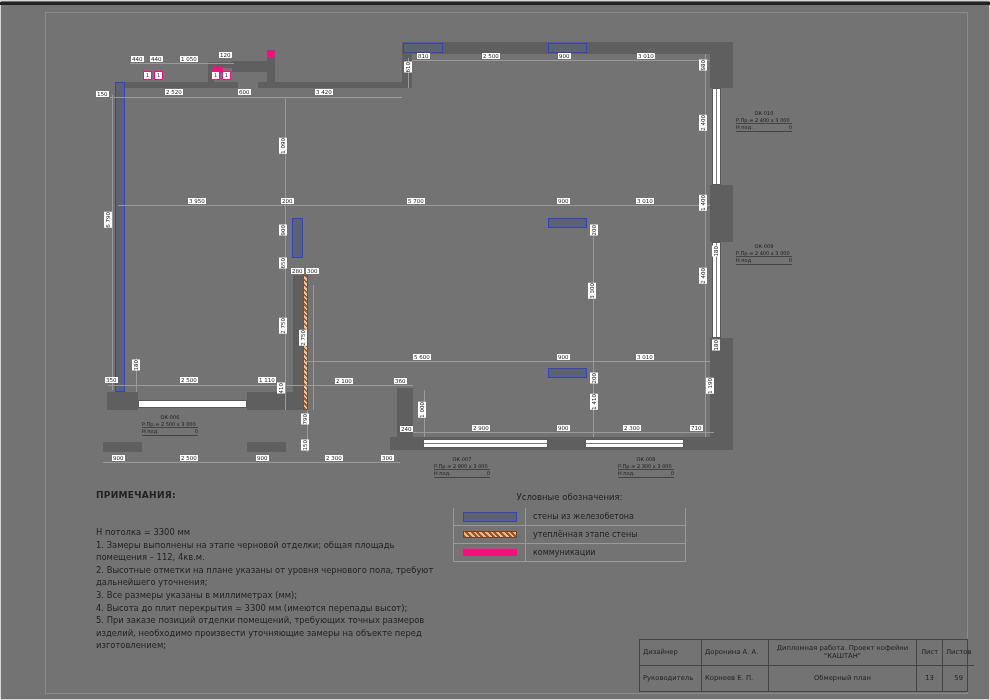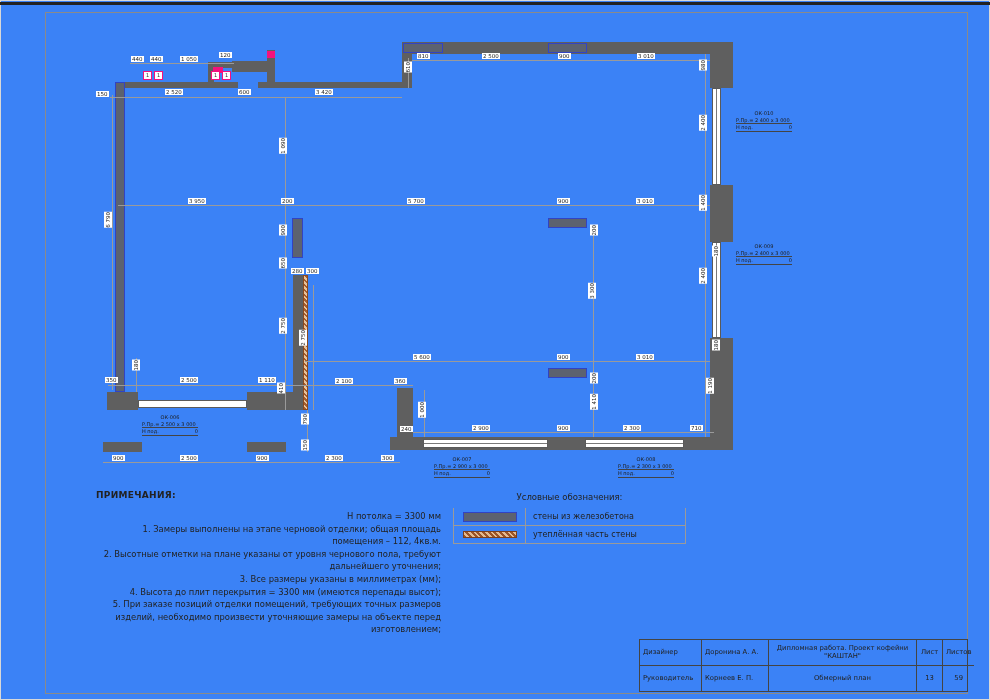--- a/index.html
+++ b/index.html
@@ -1,16 +1,16 @@
 <!DOCTYPE html>
 <html><head>
 <meta charset="utf-8">
 <style>
   html,body{margin:0;padding:0;background:#fff;}
-  #page{position:relative;width:990px;height:700px;background:#3b82f6;overflow:hidden;
+  #page{position:relative;width:990px;height:700px;background:#737373;overflow:hidden;
         font-family:"DejaVu Sans","Liberation Sans",sans-serif;color:#222;}
   #page *{box-sizing:border-box;}
   .abs{position:absolute;}
   
   .top-bar{left:0;top:2px;width:990px;height:3px;background:#222;}
   .frame{left:45px;top:12px;width:923px;height:682px;border:1px solid #8a8a8a;}
   .edge{border:1px solid #d8d8d8;left:0;top:0;width:990px;height:700px;}
   
   .wall{background:#5f5f5f;}
   .rc{background:#5c6270;border:1px solid #3143c4;}
@@ -27,21 +27,21 @@
   .callout{position:absolute;width:56px;font-size:5px;line-height:6.5px;color:#1c1c1c;}
   .co-name{text-align:center;}
   .co-size{border-bottom:1px solid #444;white-space:nowrap;}
   .co-sill{display:flex;justify-content:space-between;border-bottom:1px solid #444;}
   
   .comm-pair{position:absolute;display:flex;gap:2px;}
   .comm-box{width:9px;height:9px;border:1px solid #f5117d;background:#fff;font-size:5px;line-height:7px;text-align:center;color:#333;}
   
   .notes{left:96px;top:490px;width:345px;}
   .notes-title{font-size:9px;font-weight:bold;letter-spacing:.3px;}
-  .notes-body{margin-top:10px;font-size:8.4px;line-height:12.6px;text-align:right;}
+  .notes-body{margin-top:26px;font-size:8.4px;line-height:12.6px;}
   
   .legend{left:443px;top:492px;width:243px;padding-left:10px;}
   .legend-title{font-size:8.5px;text-align:center;margin-bottom:6px;}
   .legend-row{display:flex;align-items:center;height:18px;border:1px solid #9a9a9a;border-top:none;}
   .legend-row:first-of-type{border-top:1px solid #9a9a9a;}
   .legend-swatch-cell{width:72px;height:100%;display:flex;align-items:center;justify-content:center;border-right:1px solid #9a9a9a;}
   .legend-label{font-size:8px;padding-left:7px;}
   .sw{width:54px;}
   .sw-rc{height:10px;background:#5c6270;border:1.5px solid #3143c4;}
   .sw-block{height:10px;background:#6a6a6a;border:1px solid #4e4e4e;}
@@ -251,21 +251,27 @@
     <div class="legend-row">
       <div class="legend-swatch-cell">
           <div class="sw sw-rc"></div>
         </div>
       <div class="legend-label">стены из железобетона</div>
     </div>
     <div class="legend-row">
       <div class="legend-swatch-cell">
           <div class="sw sw-ins"></div>
         </div>
-      <div class="legend-label">утеплённая часть стены</div>
+      <div class="legend-label">утеплённая этапе стены</div>
+    </div>
+    <div class="legend-row">
+      <div class="legend-swatch-cell">
+          <div class="sw sw-comm"></div>
+        </div>
+      <div class="legend-label">коммуникации</div>
     </div>
   </div>
 
   <div class="abs tblock">
     <div class="tcell">Дизайнер</div>
     <div class="tcell">Доронина А. А.</div>
     <div class="tcell tc-center">Дипломная работа. Проект кофейни "КАШТАН"</div>
     <div class="tcell tc-center">Лист</div>
     <div class="tcell tc-center">Листов</div>
     <div class="tcell bot">Руководитель</div>

